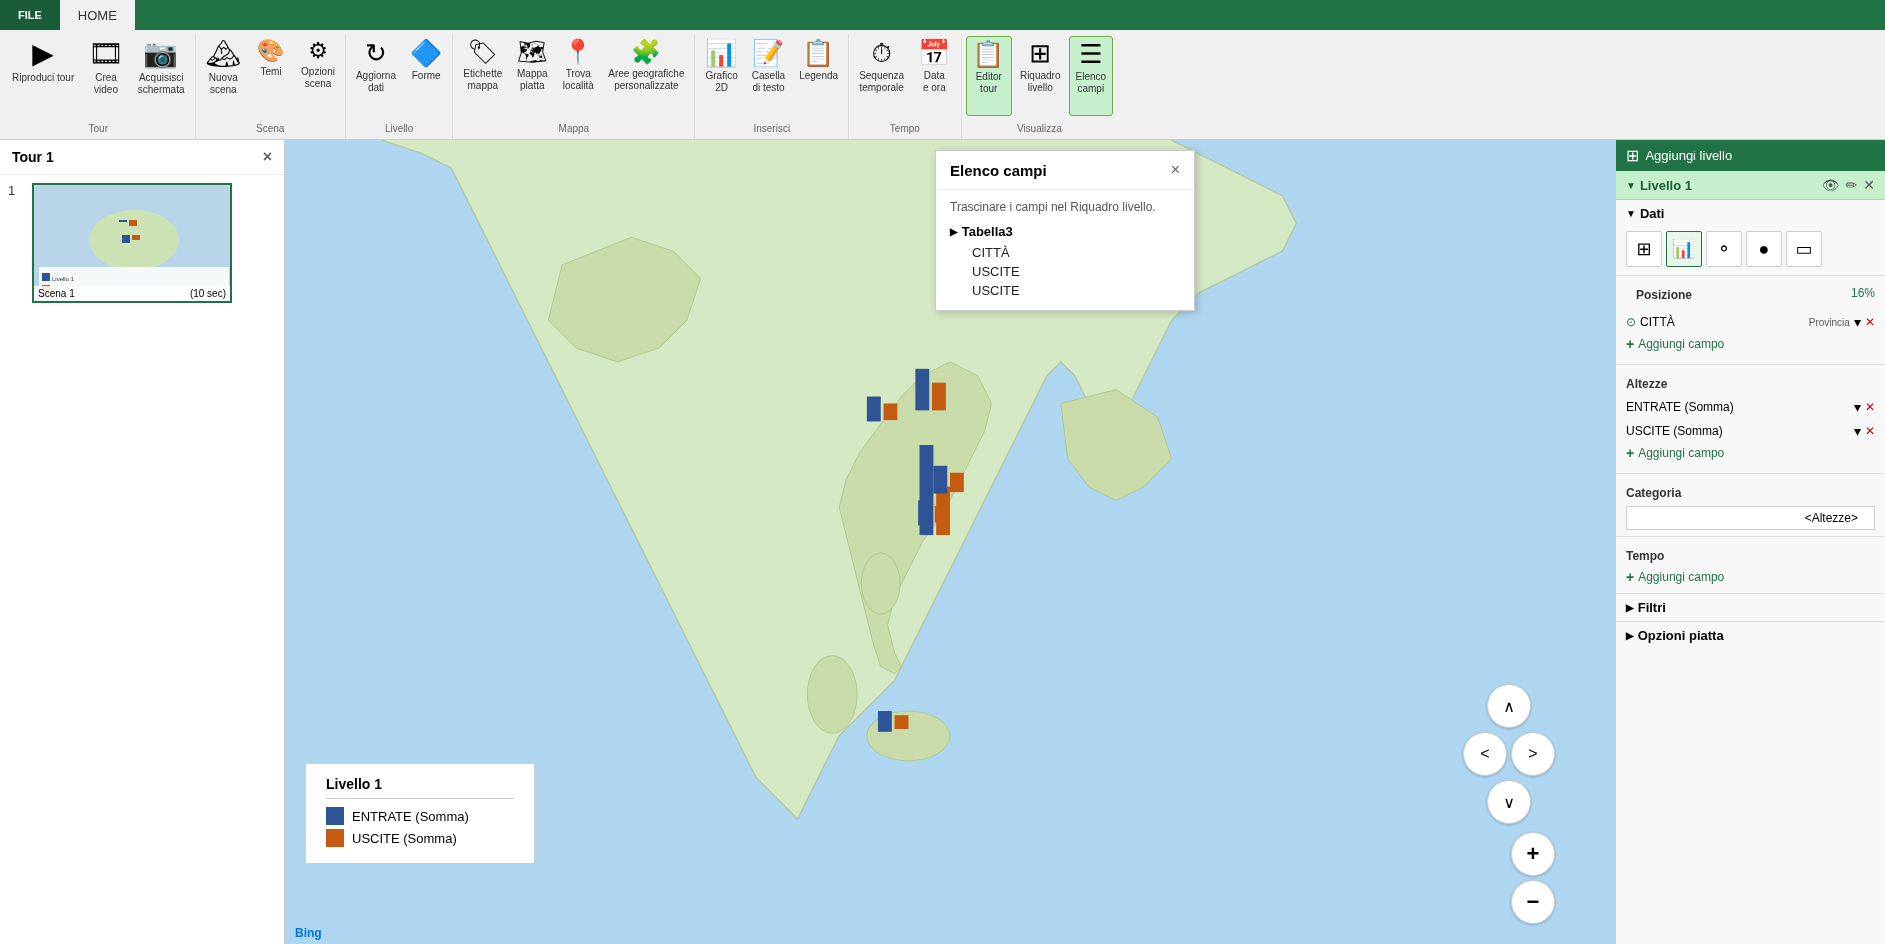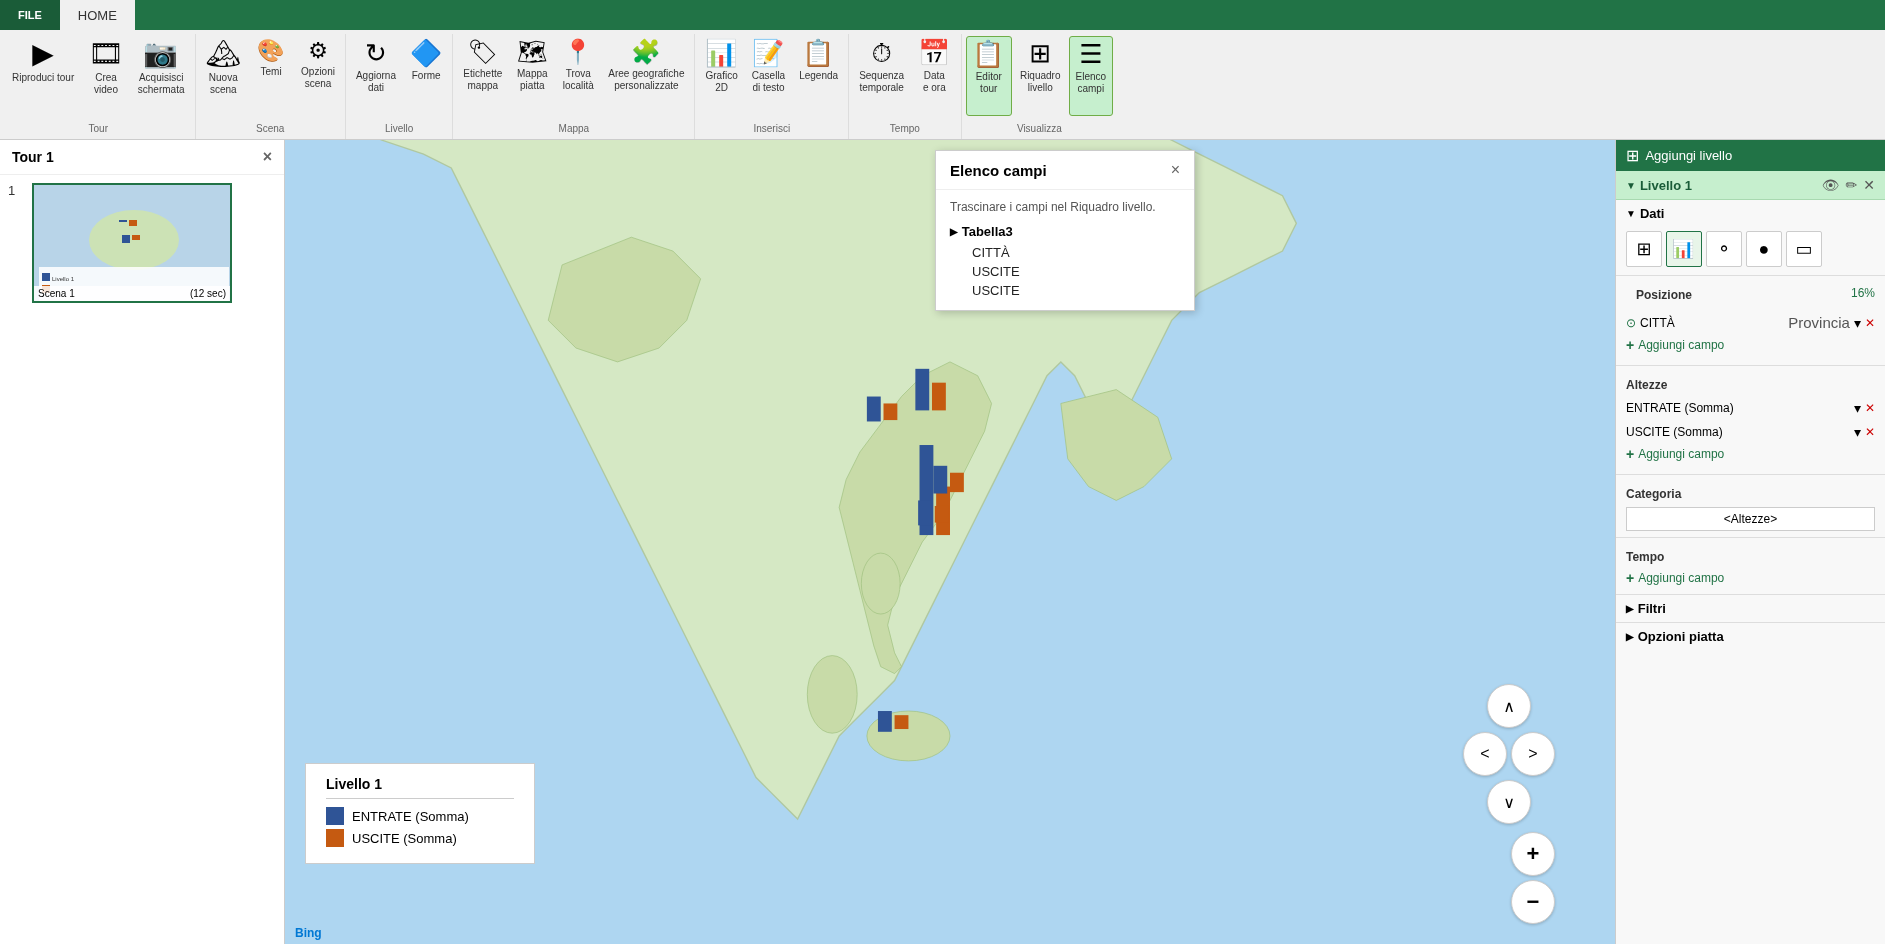--- a/index.html
+++ b/index.html
@@ -385,43 +385,43 @@
       align-items: center;
       gap: 4px;
       flex: 1;
     }
     .field-row-controls {
       display: flex;
       align-items: center;
       gap: 4px;
     }
     .field-tag {
-      font-size: 15px;
+      font-size: 10px;
       color: #555;
       text-align: center;
     }
     .add-field-row {
       display: flex;
       align-items: center;
       gap: 4px;
       padding: 2px 10px 8px;
       font-size: 12px;
       color: #217346;
       cursor: pointer;
     }
     .dropdown-field {
       display: flex;
       align-items: center;
-      padding: 4px 23px;
+      padding: 4px 16px;
       border: 1px solid #ccc;
       background: white;
       margin: 2px 10px;
       font-size: 12px;
       cursor: pointer;
-      justify-content: center;
+      justify-content: flex-end;
     }
     .section-divider {
       border: none;
       border-top: 1px solid #ddd;
       margin: 4px 0;
     }
     .posizione-row {
       display: flex;
       align-items: center;
       justify-content: space-between;
@@ -597,21 +597,21 @@
             <rect x="88" y="50" width="8" height="8" fill="#2f5496"></rect>
             <rect x="98" y="50" width="8" height="5" fill="#c55a11"></rect>
 
             <rect x="5" y="82" width="190" height="34" fill="white" opacity="0.85"></rect>
             <rect x="8" y="88" width="8" height="8" fill="#2f5496"></rect>
             <rect x="8" y="100" width="8" height="8" fill="#c55a11"></rect>
             <text x="18" y="96" font-size="6" fill="#333">Livello 1</text>
           </svg>
           <div class="scene-thumb-label">
             <span>Scena 1</span>
-            <span>(12 sec)</span>
+            <span>(10 sec)</span>
           </div>
         </div>
       </div>
     </div>
   </div>
 
   <div class="map-area">
     <div class="map-bg">
 
       <svg class="map-svg" viewBox="0 0 960 800" preserveAspectRatio="xMidYMid slice">

